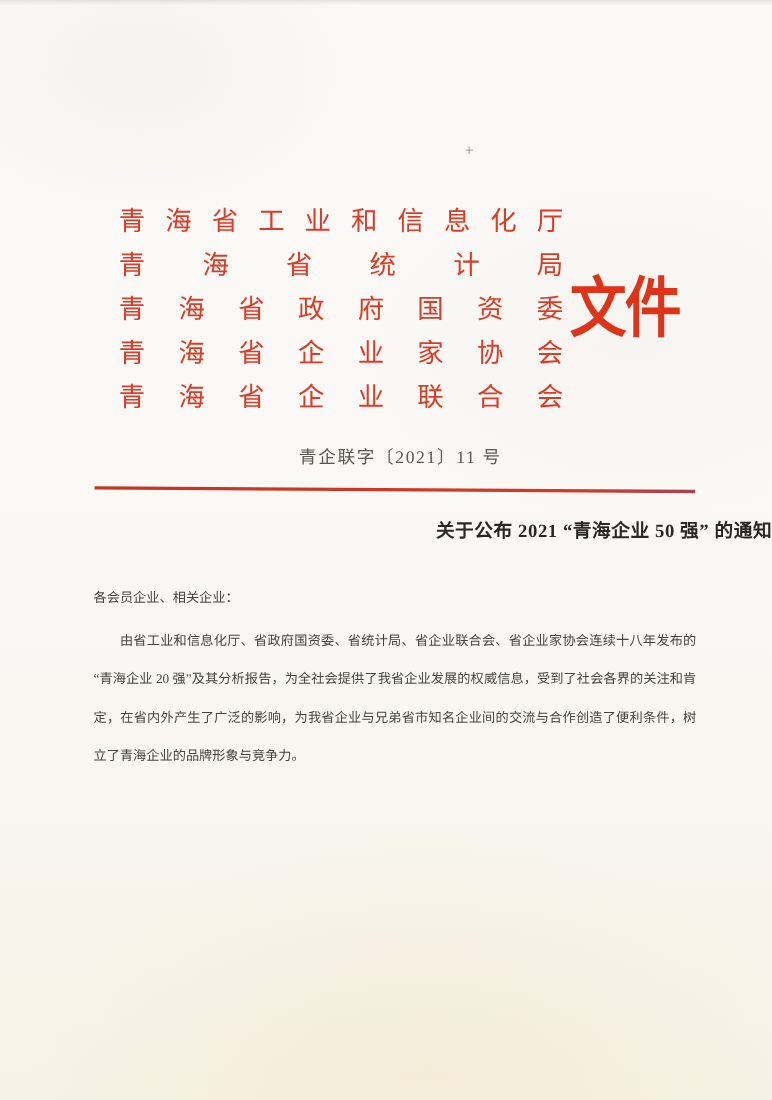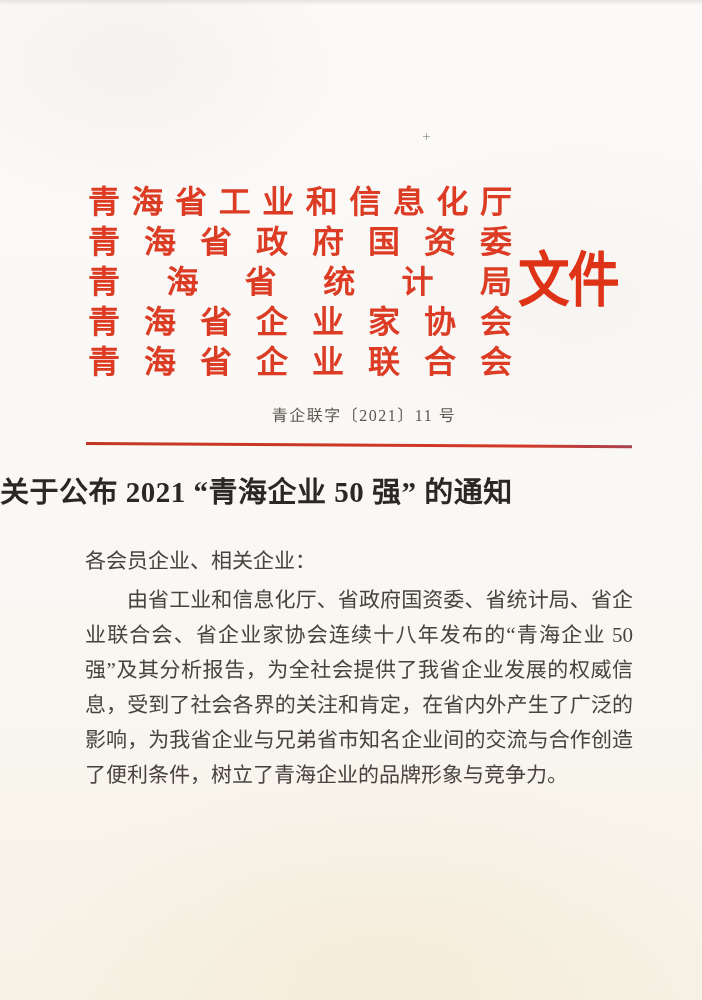--- a/index.html
+++ b/index.html
@@ -46,30 +46,31 @@
   .speck::after  { left: 0; top: 3px; width: 7px; height: 1px; }
 
   
   .letterhead {
     position: absolute;
     left: 88px;
     top: 182px;
     width: 424px;
   }
   .agency-line {
-    font-size: 32px;
+    font-size: 24px;
     line-height: 40px;
-    font-weight: 700;
+    font-weight: 400;
     color: #dc3b24;
     text-align: justify;
     text-align-last: justify;
     text-justify: inter-character;
     white-space: nowrap;
     letter-spacing: 0;
     transform: scaleY(1.0);
+    margin-left: 20px;
   }
   .doc-type {
     position: absolute;
     left: 518px;
     top: 248px;
     font-size: 60px;
     line-height: 66px;
     font-weight: 900;
     color: #df3318;
     transform: scaleX(0.86);
@@ -99,34 +100,34 @@
     background: linear-gradient(90deg, #c43524, #d23a27 80%, #a84350);
     transform: rotate(0.35deg);
     transform-origin: left center;
   }
 
   
   .doc-title {
     position: absolute;
     left: 0; top: 468px;
     width: 702px;
-    text-align: left;
-    font-size: 29px;
+    text-align: right;
+    font-size: 17px;
     font-weight: 700;
     color: #2a2825;
     letter-spacing: 0.5px;
   }
 
   
   .body-text {
     position: absolute;
     left: 85px;
-    top: 544px;
+    top: 526px;
     width: 548px;
-    font-size: 21px;
+    font-size: 12px;
     line-height: 35px;
     color: #48433e;
     text-align: justify;
     text-justify: inter-ideograph;
   }
   .salutation {
     margin: 0 0 4px 0;
   }
   .para {
     margin: 0;
@@ -135,32 +136,32 @@
 </style>
 </head>
 <body>
 
 <div class="page">
 
   <span class="speck"></span>
 
   <div class="letterhead">
     <div class="agency-line">青海省工业和信息化厅</div>
+    <div class="agency-line">青海省统计局</div>
     <div class="agency-line">青海省政府国资委</div>
-    <div class="agency-line">青海省统计局</div>
     <div class="agency-line">青海省企业家协会</div>
     <div class="agency-line">青海省企业联合会</div>
   </div>
 
   <div class="doc-type">文件</div>
 
   <div class="doc-number">青企联字〔2021〕11 号</div>
 
   <div class="red-rule"></div>
 
   <div class="doc-title">关于公布 2021 “青海企业 50 强” 的通知</div>
 
   <div class="body-text">
     <p class="salutation">各会员企业、相关企业：</p>
-    <p class="para">由省工业和信息化厅、省政府国资委、省统计局、省企业联合会、省企业家协会连续十八年发布的“青海企业 50 强”及其分析报告，为全社会提供了我省企业发展的权威信息，受到了社会各界的关注和肯定，在省内外产生了广泛的影响，为我省企业与兄弟省市知名企业间的交流与合作创造了便利条件，树立了青海企业的品牌形象与竞争力。</p>
+    <p class="para">由省工业和信息化厅、省政府国资委、省统计局、省企业联合会、省企业家协会连续十八年发布的“青海企业 20 强”及其分析报告，为全社会提供了我省企业发展的权威信息，受到了社会各界的关注和肯定，在省内外产生了广泛的影响，为我省企业与兄弟省市知名企业间的交流与合作创造了便利条件，树立了青海企业的品牌形象与竞争力。</p>
   </div>
 
 </div>
 
 </body></html>

